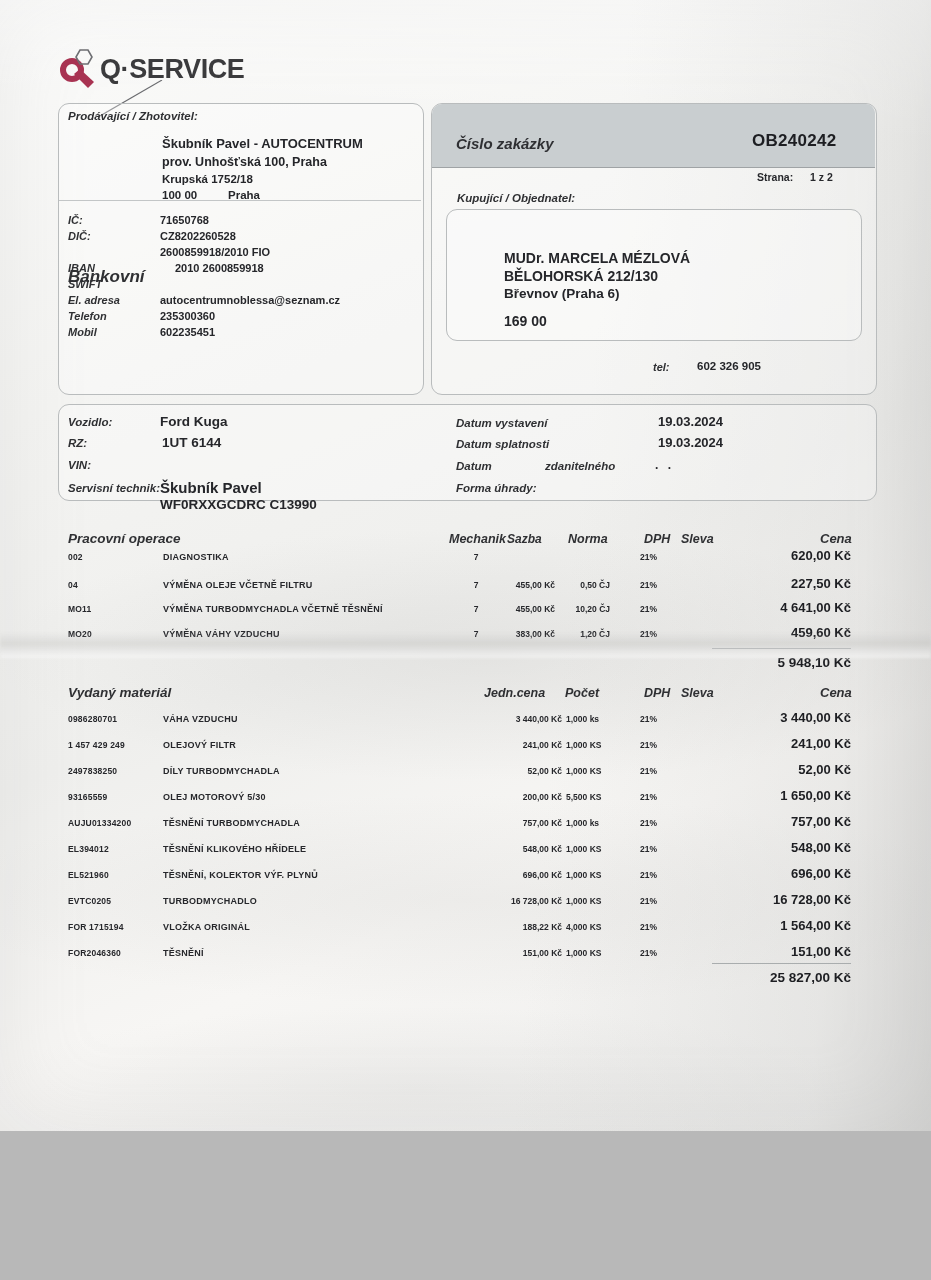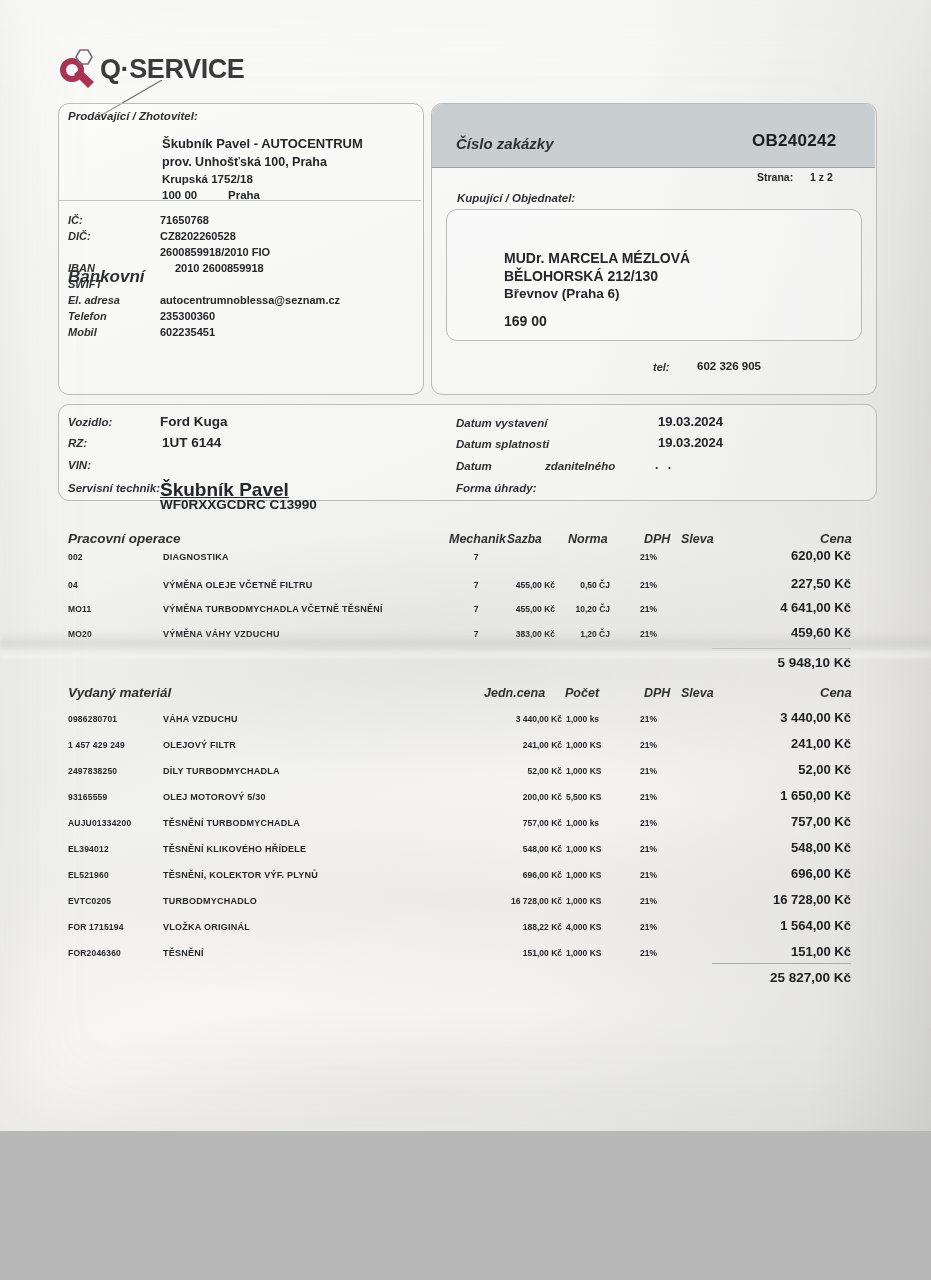--- a/index.html
+++ b/index.html
@@ -124,21 +124,21 @@
 
   <div class="box" style="left:58px;top:404px;width:817px;height:95px;"></div>
 
   <div class="t lbl" style="left:68px;top:416px;font-size:11.5px;">Vozidlo:</div>
   <div class="t val" style="left:160px;top:414px;font-size:13.5px;">Ford Kuga</div>
   <div class="t lbl" style="left:68px;top:437px;font-size:11.5px;">RZ:</div>
   <div class="t val" style="left:162px;top:435px;font-size:13.5px;">1UT 6144</div>
   <div class="t lbl" style="left:68px;top:459px;font-size:11.5px;">VIN:</div>
   <div class="t val" style="left:160px;top:457px;font-size:13.5px;margin-top:40px;">WF0RXXGCDRC  C13990</div>
   <div class="t lbl" style="left:68px;top:482px;font-size:11.5px;">Servisní technik:</div>
-  <div class="t val" style="left:160px;top:479px;font-size:19px;text-decoration:underline;">Škubník Pavel</div>
+  <div class="t val" style="left:160px;top:479px;font-size:15px;">Škubník Pavel</div>
 
   <div class="t lbl" style="left:456px;top:417px;font-size:11.5px;">Datum vystavení</div>
   <div class="t val" style="left:658px;top:414px;font-size:13px;">19.03.2024</div>
   <div class="t lbl" style="left:456px;top:438px;font-size:11.5px;">Datum splatnosti</div>
   <div class="t val" style="left:658px;top:435px;font-size:13px;">19.03.2024</div>
   <div class="t lbl" style="left:456px;top:460px;font-size:11.5px;">Datum</div>
   <div class="t lbl" style="left:545px;top:460px;font-size:11.5px;">zdanitelného</div>
   <div class="t val" style="left:655px;top:458px;font-size:12px;letter-spacing:3px;">. .</div>
   <div class="t lbl" style="left:456px;top:482px;font-size:11.5px;">Forma úhrady:</div>
 

